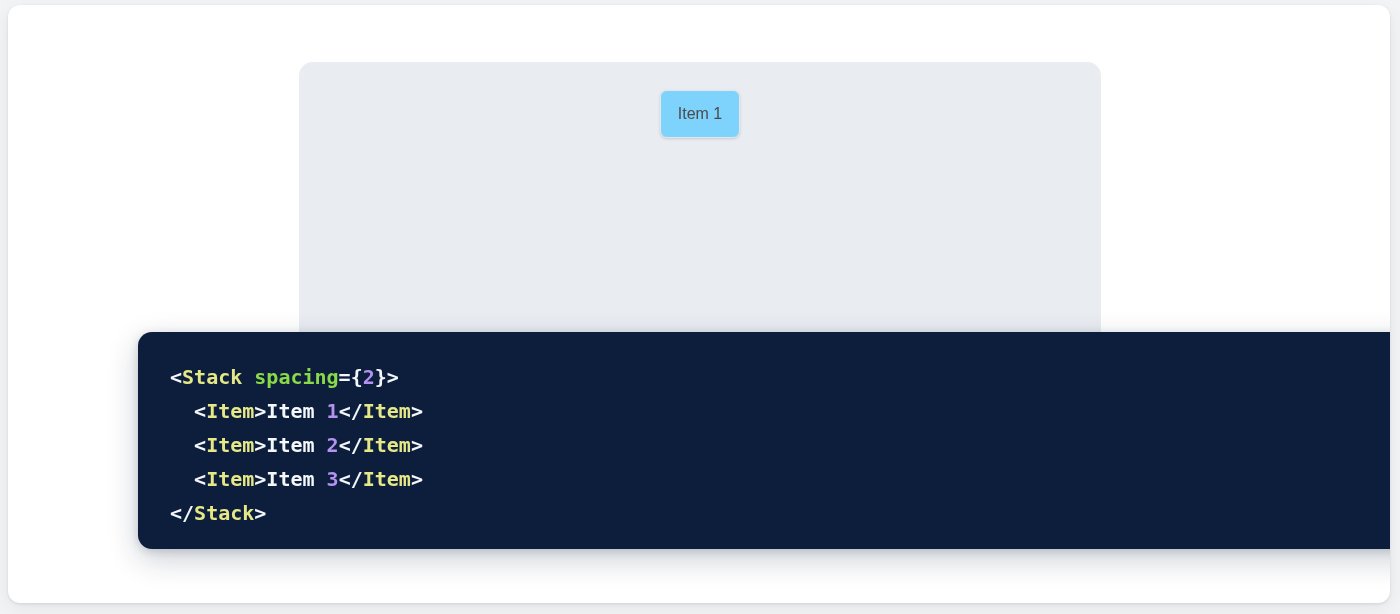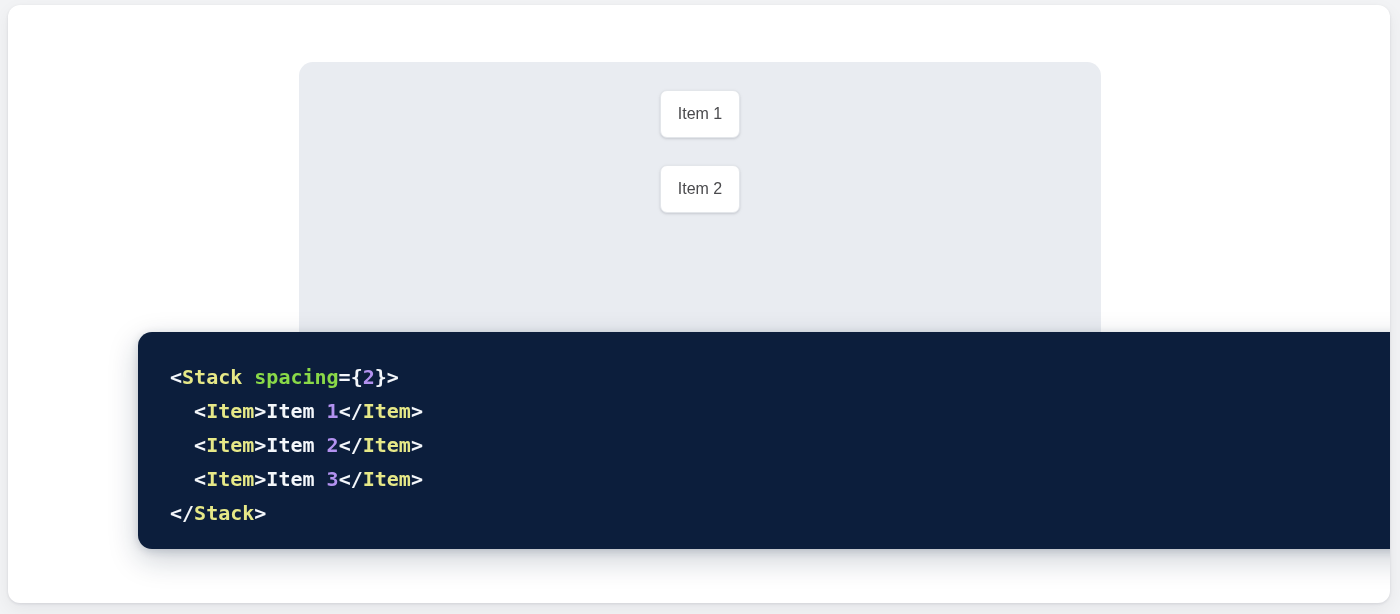--- a/index.html
+++ b/index.html
@@ -47,21 +47,21 @@
     top: 28px;
     display: flex;
     flex-direction: column;
     align-items: center;
     gap: 27px;
   }
 
   .stack-item {
     width: 80px;
     height: 48px;
-    background: #ffffff;
+    background: #7dd3fc;
     border: 1px solid #e3e6ea;
     border-radius: 7px;
     display: flex;
     align-items: center;
     justify-content: center;
     font-size: 16px;
     color: #4a4a4d;
     box-shadow: 0 1px 2px rgba(16, 24, 40, 0.10),
                 0 1px 4px rgba(16, 24, 40, 0.06);
     white-space: nowrap;
@@ -103,21 +103,20 @@
   .tok-indent { color: transparent; }
 </style>
 </head>
 <body>
 
 <div id="app-card">
 
   <div id="preview-panel">
     <div id="stack-demo">
         <div class="stack-item">Item 1</div>
-        <div class="stack-item">Item 2</div>
       </div>
   </div>
 
   <div id="code-block">
     <div id="code-content"><span class="code-line"><span class="tok-punct">&lt;</span><span class="tok-tag">Stack</span><span class="tok-text"> </span><span class="tok-attr">spacing</span><span class="tok-punct">={</span><span class="tok-num">2</span><span class="tok-punct">}&gt;</span></span><span class="code-line"><span class="tok-indent">  </span><span class="tok-punct">&lt;</span><span class="tok-tag">Item</span><span class="tok-punct">&gt;</span><span class="tok-text">Item </span><span class="tok-num">1</span><span class="tok-punct">&lt;/</span><span class="tok-tag">Item</span><span class="tok-punct">&gt;</span></span><span class="code-line"><span class="tok-indent">  </span><span class="tok-punct">&lt;</span><span class="tok-tag">Item</span><span class="tok-punct">&gt;</span><span class="tok-text">Item </span><span class="tok-num">2</span><span class="tok-punct">&lt;/</span><span class="tok-tag">Item</span><span class="tok-punct">&gt;</span></span><span class="code-line"><span class="tok-indent">  </span><span class="tok-punct">&lt;</span><span class="tok-tag">Item</span><span class="tok-punct">&gt;</span><span class="tok-text">Item </span><span class="tok-num">3</span><span class="tok-punct">&lt;/</span><span class="tok-tag">Item</span><span class="tok-punct">&gt;</span></span><span class="code-line"><span class="tok-punct">&lt;/</span><span class="tok-tag">Stack</span><span class="tok-punct">&gt;</span></span></div>
   </div>
 
 </div>
 
 </body></html>

